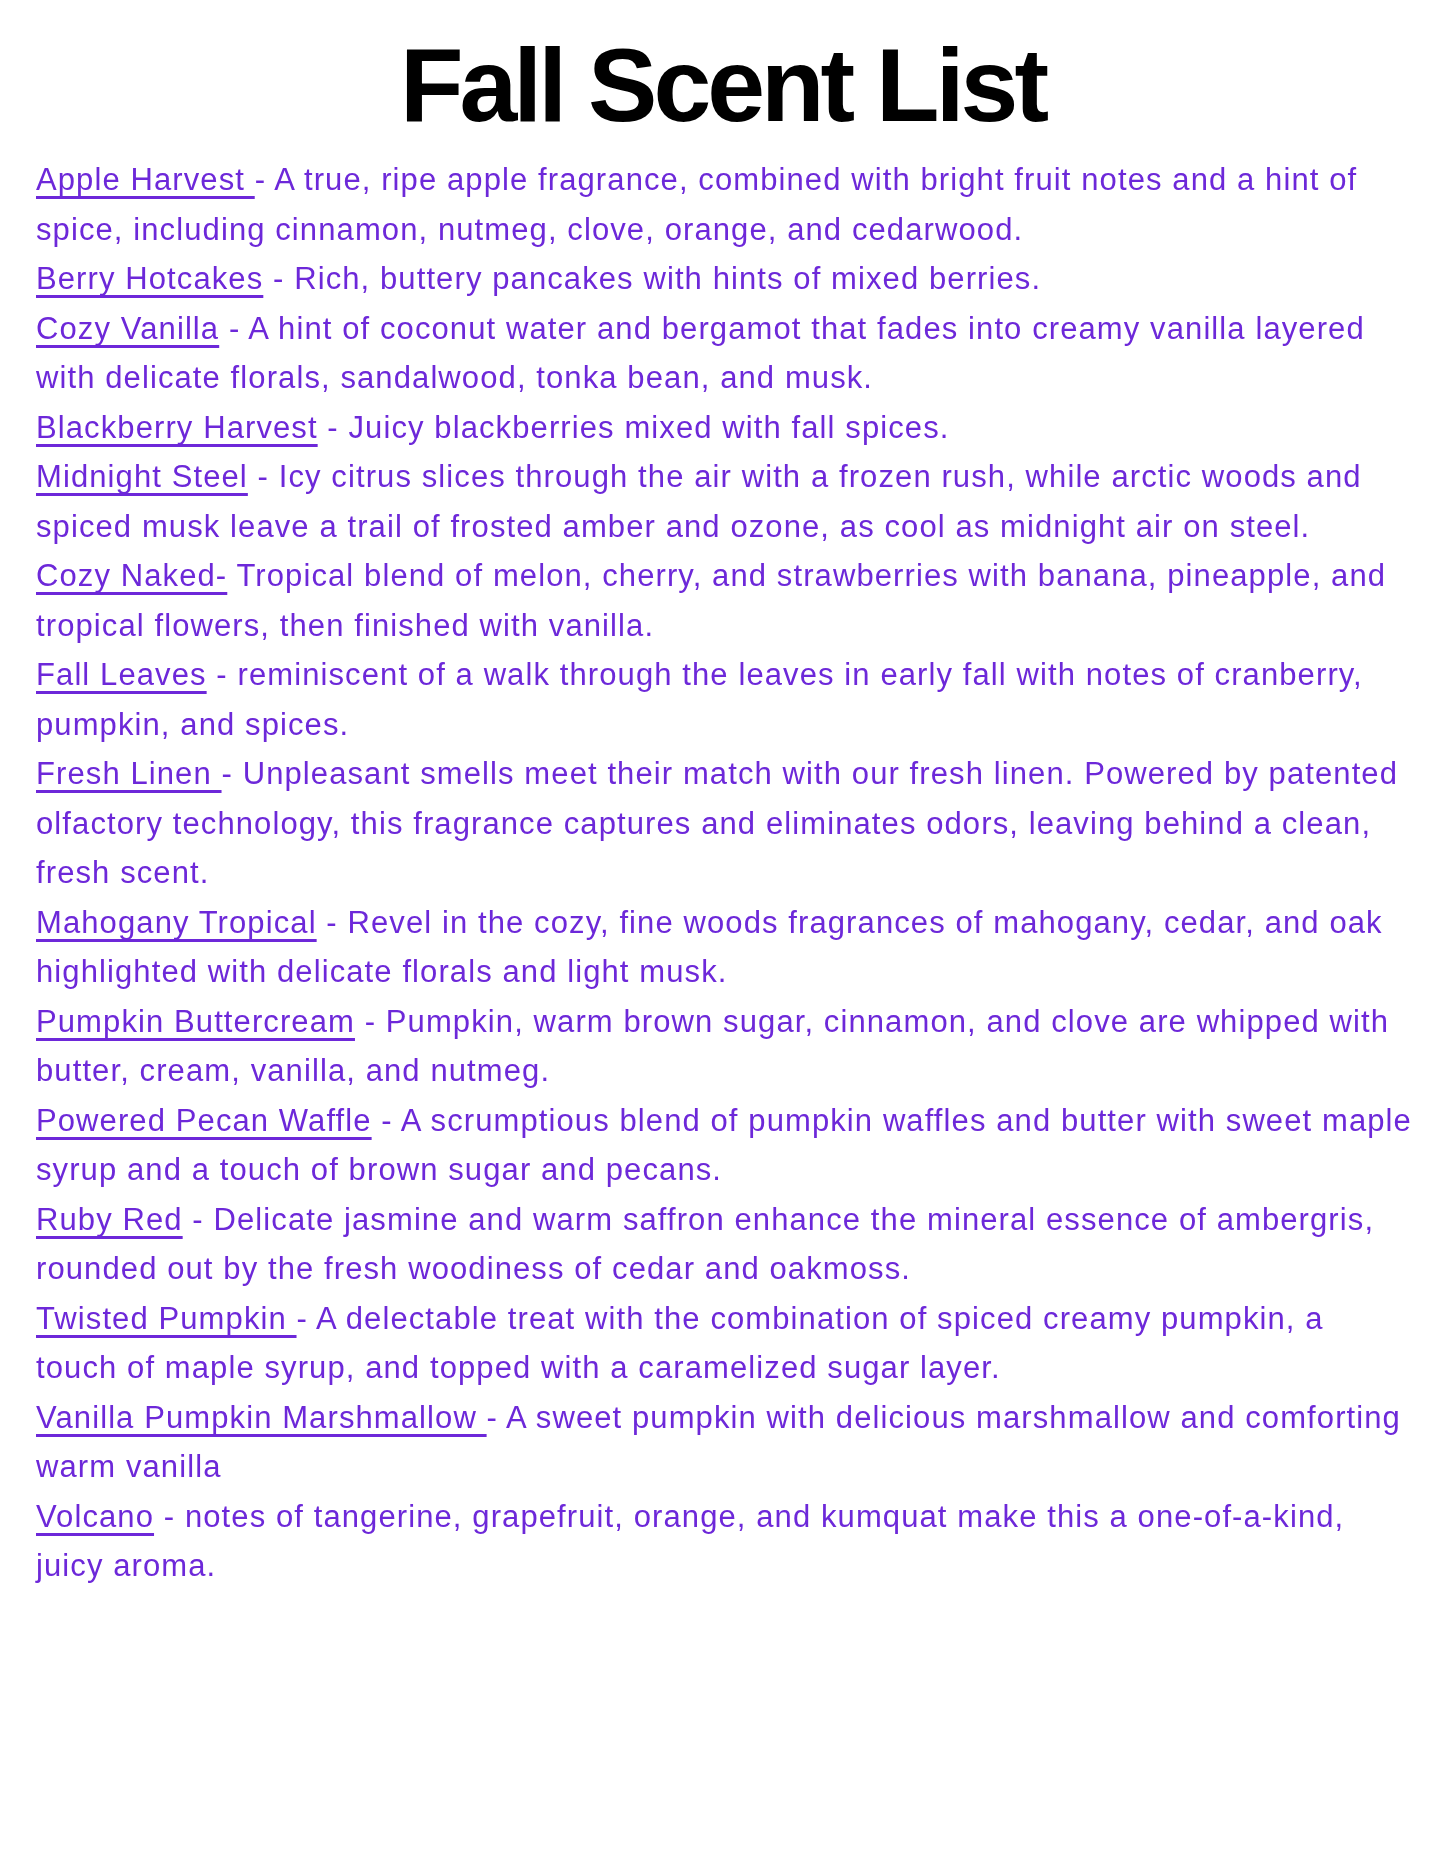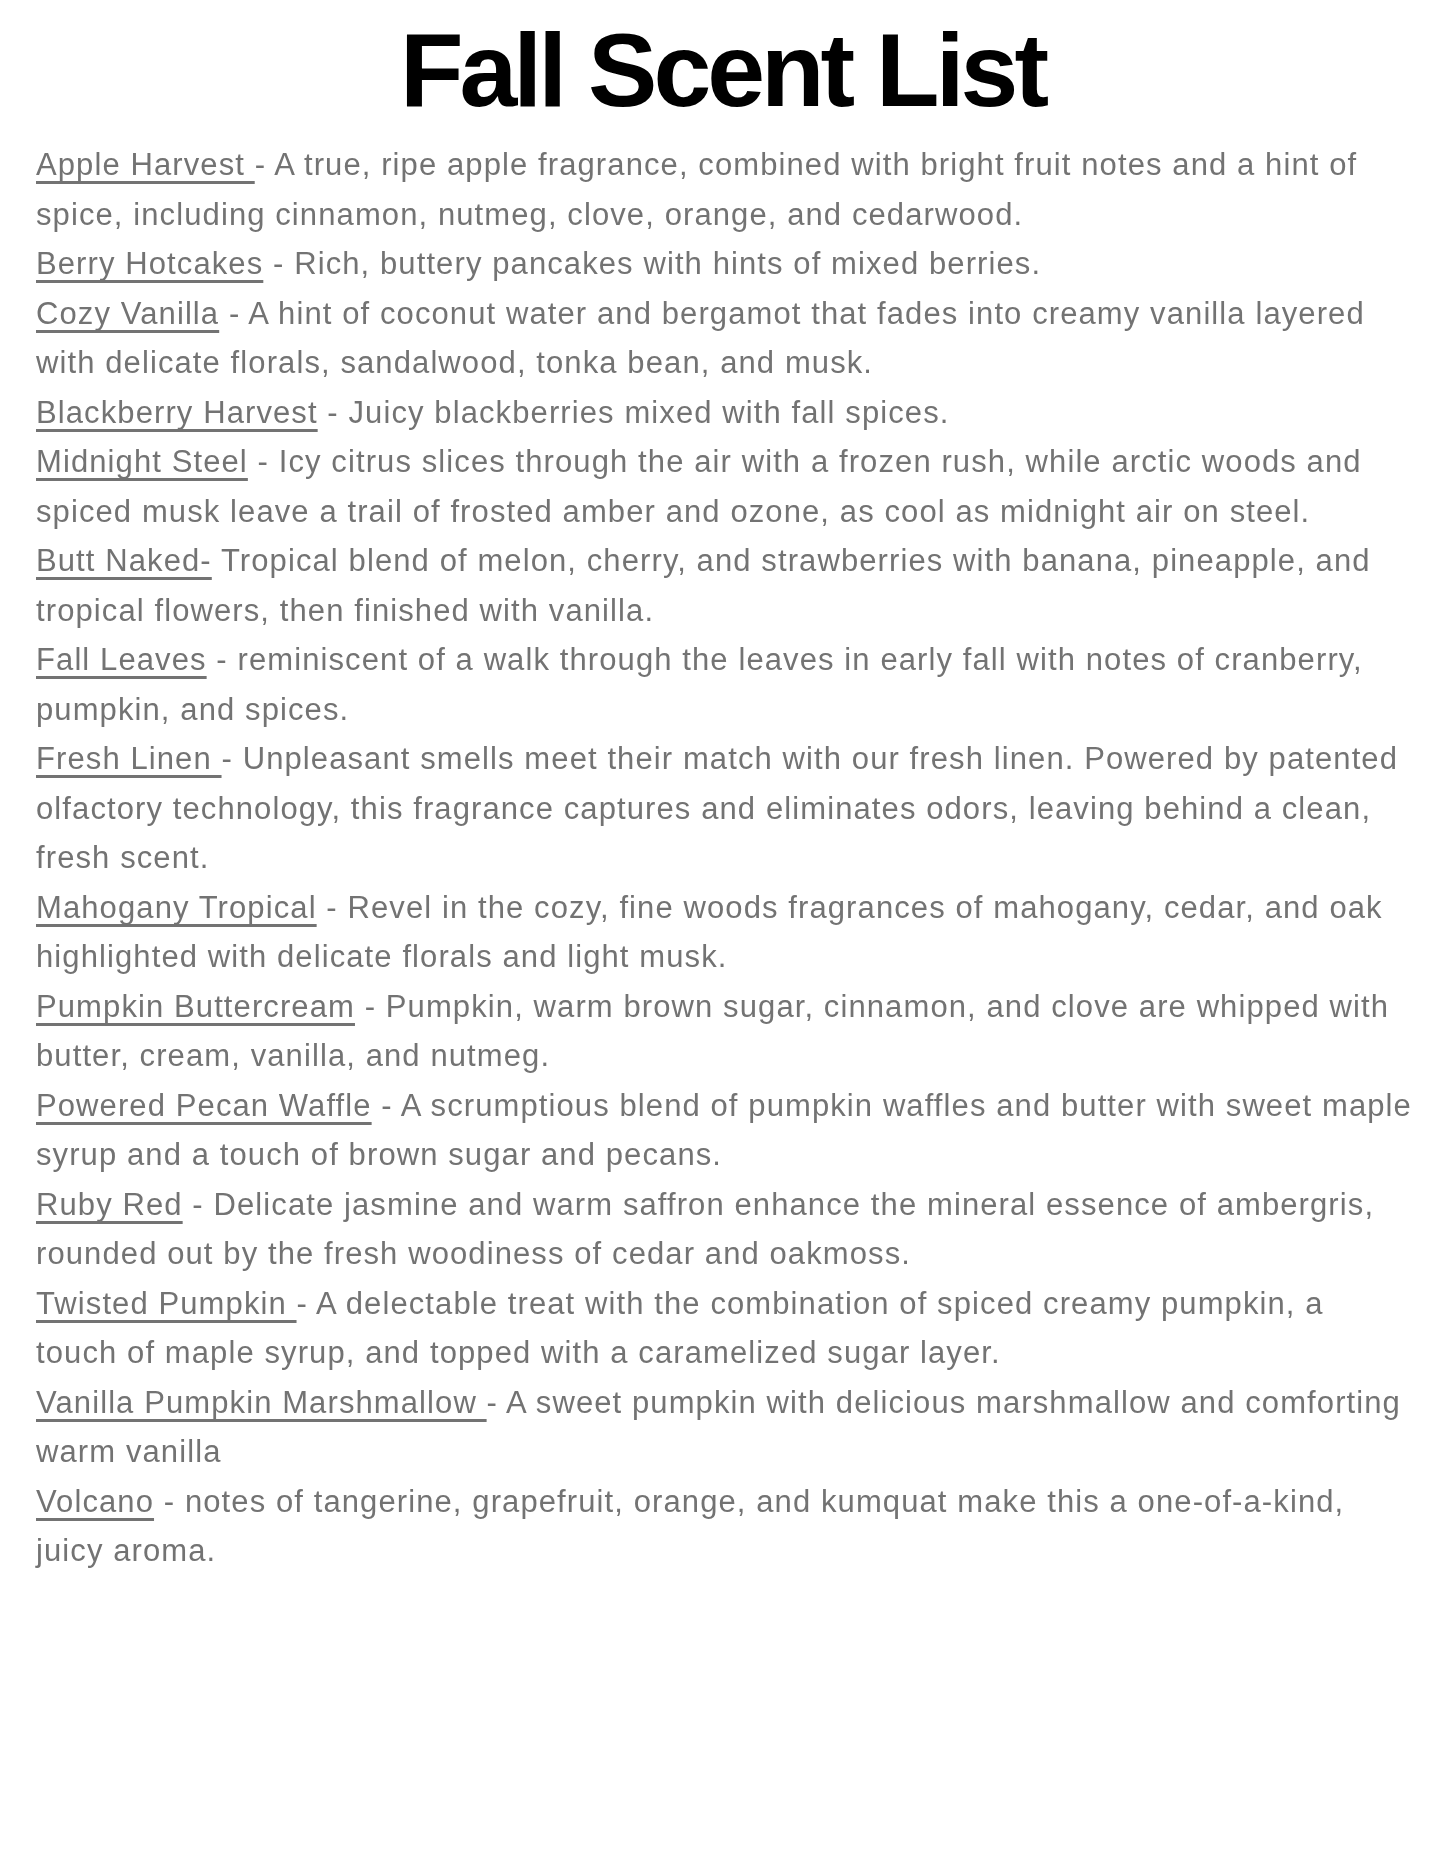--- a/index.html
+++ b/index.html
@@ -13,21 +13,21 @@
     color: #000000;
     font-family: "Liberation Sans", sans-serif;
     overflow: hidden;
   }
   .page {
     width: 1445px;
     height: 1871px;
     box-sizing: border-box;
   }
   .page-title {
-    margin: 12px 0 0 0;
+    margin: 27px 0 0 0;
     text-align: center;
     font-size: 104px;
     font-weight: bold;
     letter-spacing: -4px;
     line-height: 1.12;
     color: #000000;
   }
   .scent-list {
     margin-top: 12px;
     padding: 0 32px 0 36px;
@@ -47,33 +47,33 @@
   }
   .scent-sep {
     white-space: pre-wrap;
   }
 </style>
 </head>
 <body style="background: rgb(255, 255, 255);">
 
 <div class="page">
   <h1 class="page-title" style="color: rgb(0, 0, 0);">Fall Scent List</h1>
-  <div class="scent-list" style="color: #737373;">
+  <div class="scent-list" style="color: #6d28d9;">
   <p class="scent-item"><span class="scent-name">Apple Harvest </span><span class="scent-sep">- </span><span class="scent-desc">A true, ripe apple fragrance, combined with bright fruit notes and a hint of spice, including cinnamon, nutmeg, clove, orange, and cedarwood.</span></p>
 
 
   <p class="scent-item"><span class="scent-name">Berry Hotcakes</span><span class="scent-sep"> - </span><span class="scent-desc">Rich, buttery pancakes with hints of mixed berries.</span></p>
 
   <p class="scent-item"><span class="scent-name">Cozy Vanilla</span><span class="scent-sep"> - </span><span class="scent-desc">A hint of coconut water and bergamot that fades into creamy vanilla layered with delicate florals, sandalwood, tonka bean, and musk.</span></p>
 
   <p class="scent-item"><span class="scent-name">Blackberry Harvest</span><span class="scent-sep"> - </span><span class="scent-desc">Juicy blackberries mixed with fall spices.</span></p>
 
   <p class="scent-item"><span class="scent-name">Midnight Steel</span><span class="scent-sep"> - </span><span class="scent-desc">Icy citrus slices through the air with a frozen rush, while arctic woods and spiced musk leave a trail of frosted amber and ozone, as cool as midnight air on steel.</span></p>
 
-  <p class="scent-item"><span class="scent-name">Butt Naked-</span><span class="scent-sep"> </span><span class="scent-desc">Tropical blend of melon, cherry, and strawberries with banana, pineapple, and tropical flowers, then finished with vanilla.</span></p>
+  <p class="scent-item"><span class="scent-name">Cozy Naked-</span><span class="scent-sep"> </span><span class="scent-desc">Tropical blend of melon, cherry, and strawberries with banana, pineapple, and tropical flowers, then finished with vanilla.</span></p>
 
   <p class="scent-item"><span class="scent-name">Fall Leaves</span><span class="scent-sep"> - </span><span class="scent-desc">reminiscent of a walk through the leaves in early fall with notes of cranberry, pumpkin, and spices.</span></p>
 
   <p class="scent-item"><span class="scent-name">Fresh Linen </span><span class="scent-sep">- </span><span class="scent-desc">Unpleasant smells meet their match with our fresh linen. Powered by patented olfactory technology, this fragrance captures and eliminates odors, leaving behind a clean, fresh scent.</span></p>
 
   <p class="scent-item"><span class="scent-name">Mahogany Tropical</span><span class="scent-sep"> - </span><span class="scent-desc">Revel in the cozy, fine woods fragrances of mahogany, cedar, and oak highlighted with delicate florals and light musk.</span></p>
 
   <p class="scent-item"><span class="scent-name">Pumpkin Buttercream</span><span class="scent-sep"> - </span><span class="scent-desc">Pumpkin, warm brown sugar, cinnamon, and clove are whipped with butter, cream, vanilla, and nutmeg.</span></p>
 
   <p class="scent-item"><span class="scent-name">Powered Pecan Waffle</span><span class="scent-sep"> - </span><span class="scent-desc">A scrumptious blend of pumpkin waffles and butter with sweet maple syrup and a touch of brown sugar and pecans.</span></p>

